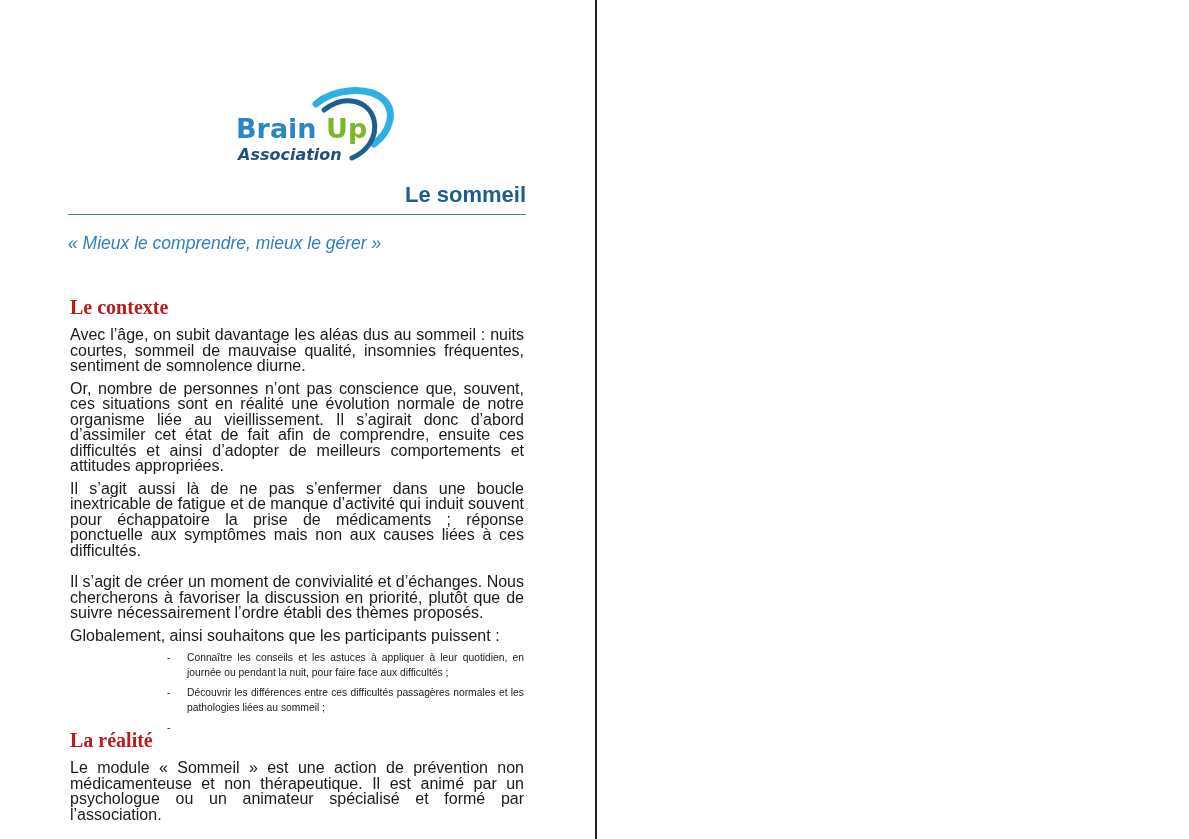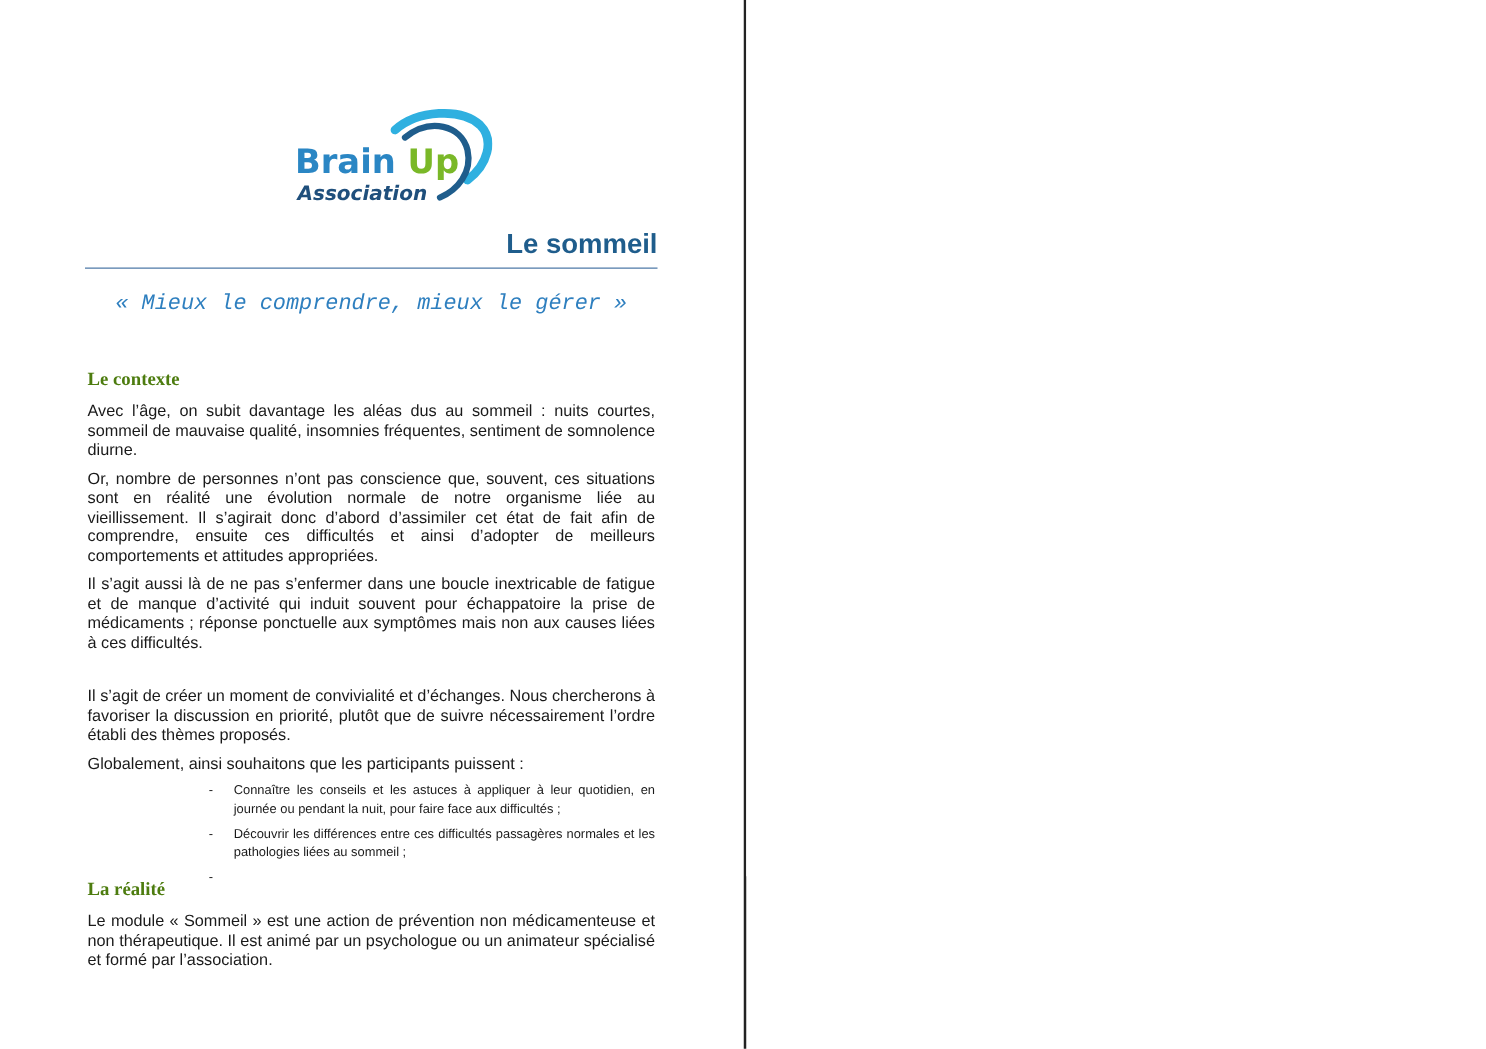--- a/index.html
+++ b/index.html
@@ -5,36 +5,36 @@
   html, body { margin: 0; padding: 0; }
   body {
     width: 1189px; height: 839px; background: #ffffff; position: relative; overflow: hidden;
     font-family: "Liberation Sans", sans-serif; color: #1a1a1a;
   }
   .page { position: absolute; top: 0; height: 701px; background: #fff; }
   .page-left { left: 0; width: 595px; }
   .page-right { left: 597px; width: 592px; }
   .separator { position: absolute; left: 595px; top: 0; width: 2px; height: 839px; background: #222; }
 
-  .body-text { font-size: 13px; line-height: 15.5px; text-align: justify; margin: 0 0 7px 0; }
+  .body-text { font-size: 16px; line-height: 15.5px; text-align: justify; margin: 0 0 7px 0; }
   .h2 {
-    font-family: "Liberation Serif", serif; font-weight: bold; color: #4d7c0f;
-    font-size: 15px; margin: 0 0 8px 0;
+    font-family: "Liberation Serif", serif; font-weight: bold; color: #b91c1c;
+    font-size: 20px; margin: 0 0 8px 0;
   }
   .bullets { list-style: none; padding: 0; margin: 0 0 6px 0; }
   .bullets li { position: relative; font-size: 10.3px; line-height: 15px; text-align: justify; margin-bottom: 5px; }
   .bullets li .dash { position: absolute; left: -20px; top: 0; }
 
   
   .logo-big { position: absolute; left: 234px; top: 86px; width: 160px; height: 80px; }
   .title { position: absolute; left: 68px; width: 458px; top: 182px; text-align: right;
     font-size: 22px; font-weight: bold; color: #1f5d8c; }
   .title-rule { position: absolute; left: 68px; width: 458px; top: 214px; height: 1px; background: #4f7aa8; }
-  .subtitle { position: absolute; left: 68px; width: 458px; top: 233px; text-align: center;
-    font-family: Liberation Mono, monospace; font-style: italic; font-size: 17.5px; color: #2e7fbf; }
+  .subtitle { position: absolute; left: 68px; width: 458px; top: 233px; 
+    font-family: Liberation Sans, sans-serif; font-style: italic; font-size: 17.5px; color: #2e7fbf; }
   .left-content { position: absolute; left: 70px; top: 296px; width: 454px; }
   .left-content .bullets { margin-left: 117px; }
 </style>
 </head>
 <body>
 
 <div class="page page-left">
   <svg class="logo-big" viewBox="0 0 160 80">
     <path d="M82 18 C100 2 135 0 150 14 C162 26 156 46 140 58" fill="none" stroke="#2fb0e0" stroke-width="7" stroke-linecap="round"></path>
     <path d="M90 24 C110 8 135 14 140 34 C144 52 132 66 118 72" fill="none" stroke="#1f5d8c" stroke-width="5" stroke-linecap="round"></path>
@@ -44,21 +44,21 @@
   </svg>
 
   <div class="title">Le sommeil</div>
   <div class="title-rule"></div>
   <div class="subtitle">« Mieux le comprendre, mieux le gérer »</div>
 
   <div class="left-content">
     <div class="h2">Le contexte</div>
     <p class="body-text">Avec l’âge, on subit davantage les aléas dus au sommeil : nuits courtes, sommeil de mauvaise qualité, insomnies fréquentes, sentiment de somnolence diurne.</p>
     <p class="body-text">Or, nombre de personnes n’ont pas conscience que, souvent, ces situations sont en réalité une évolution normale de notre organisme liée au vieillissement. Il s’agirait donc d’abord d’assimiler cet état de fait afin de comprendre, ensuite ces difficultés et ainsi d’adopter de meilleurs comportements et attitudes appropriées.</p>
-    <p class="body-text" style="margin-bottom:28px">Il s’agit aussi là de ne pas s’enfermer dans une boucle inextricable de fatigue et de manque d’activité qui induit souvent pour échappatoire la prise de médicaments ; réponse ponctuelle aux symptômes mais non aux causes liées à ces difficultés.</p>
+    <p class="body-text" style="margin-bottom:16px">Il s’agit aussi là de ne pas s’enfermer dans une boucle inextricable de fatigue et de manque d’activité qui induit souvent pour échappatoire la prise de médicaments ; réponse ponctuelle aux symptômes mais non aux causes liées à ces difficultés.</p>
 
     <p class="body-text">Il s’agit de créer un moment de convivialité et d’échanges. Nous chercherons à favoriser la discussion en priorité, plutôt que de suivre nécessairement l’ordre établi des thèmes proposés.</p>
     <p class="body-text">Globalement, ainsi souhaitons que les participants puissent :</p>
     <ul class="bullets">
       <li><span class="dash">-</span><span>Connaître les conseils et les astuces à appliquer à leur quotidien, en journée ou pendant la nuit, pour faire face aux difficultés ;</span></li>
       <li><span class="dash">-</span><span>Découvrir les différences entre ces difficultés passagères normales et les pathologies liées au sommeil ;</span></li>
       <li><span class="dash">-</span></li>
     </ul>
     <div style="height:8px"></div>
     <div class="h2">La réalité</div>

